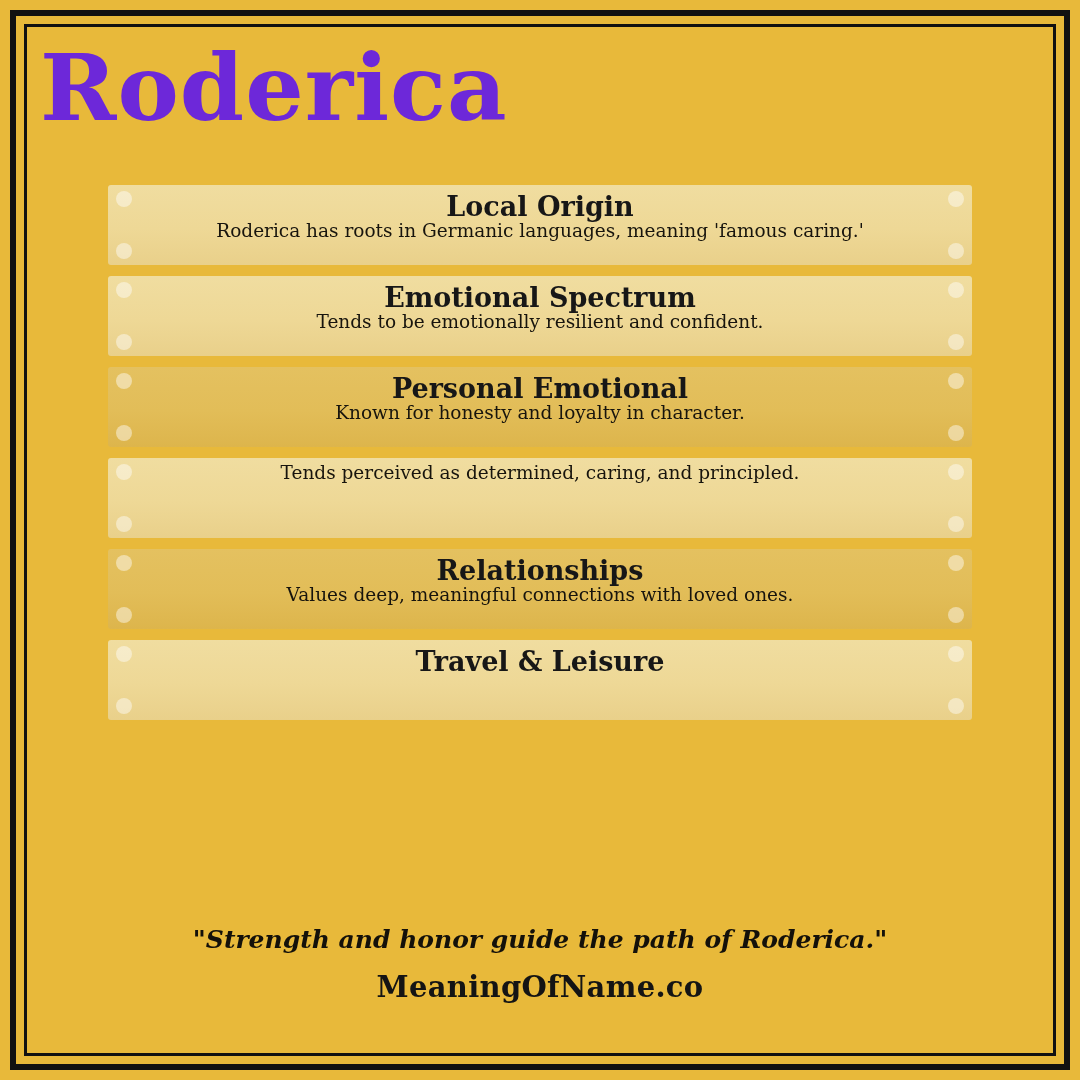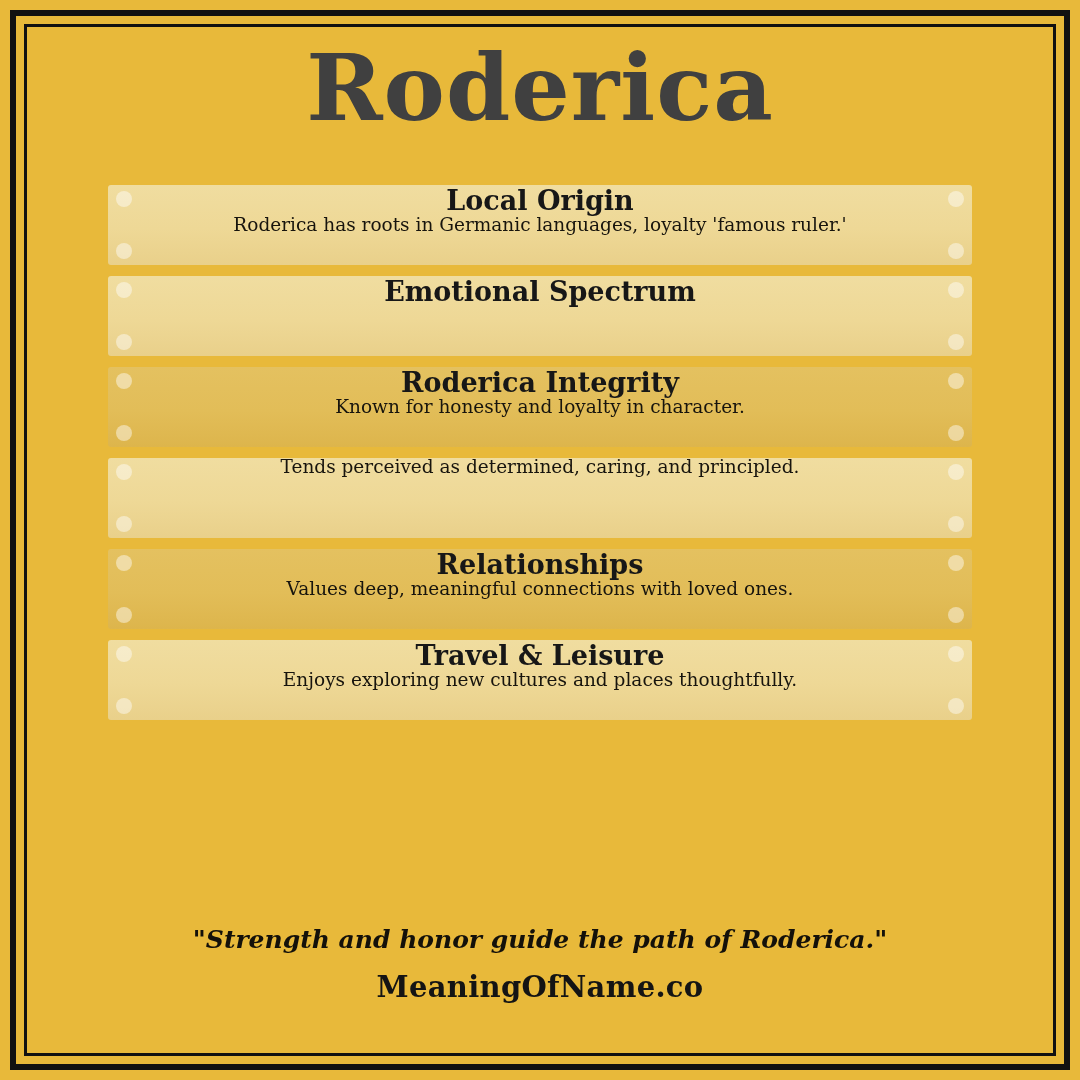--- a/index.html
+++ b/index.html
@@ -45,24 +45,23 @@
   .content {
     position: absolute;
     left: 40px;
     top: 34px;
     right: 40px;
     bottom: 40px;
     box-sizing: border-box;
   }
 
   .title {
-    text-align: center;
     font-size: 92px;
     font-weight: bold;
-    color: #404040;
+    color: #6d28d9;
     letter-spacing: 1px;
     line-height: 1.05;
     margin-top: 6px;
     margin-bottom: 0;
   }
 
   .cards {
     margin-top: 48px;
     padding: 0 68px;
   }
@@ -92,20 +91,21 @@
   }
   .card .bolt.tl { left: 8px;  top: 6px; }
   .card .bolt.tr { right: 8px; top: 6px; }
   .card .bolt.bl { left: 8px;  bottom: 6px; }
   .card .bolt.br { right: 8px; bottom: 6px; }
 
   .card-body {
     position: relative;
     z-index: 2;
     text-align: center;
+    padding-top: 6px;
   }
   .card-title {
     font-size: 27px;
     font-weight: bold;
     color: #171717;
     line-height: 1.15;
   }
   .card-desc {
     font-size: 18.5px;
     color: #17140d;
@@ -147,42 +147,43 @@
 
     <div class="cards">
 
       <div class="card light">
         <span class="bolt tl"></span>
         <span class="bolt tr"></span>
         <span class="bolt bl"></span>
         <span class="bolt br"></span>
         <div class="card-body">
           <div class="card-title">Local Origin</div>
-          <div class="card-desc">Roderica has roots in Germanic languages, loyalty 'famous ruler.'</div>
+          <div class="card-desc">Roderica has roots in Germanic languages, meaning 'famous caring.'</div>
         </div>
       </div>
 
 
       <div class="card light">
         <span class="bolt tl"></span>
         <span class="bolt tr"></span>
         <span class="bolt bl"></span>
         <span class="bolt br"></span>
         <div class="card-body">
           <div class="card-title">Emotional Spectrum</div>
+          <div class="card-desc">Tends to be emotionally resilient and confident.</div>
         </div>
       </div>
 
       <div class="card dark">
         <span class="bolt tl"></span>
         <span class="bolt tr"></span>
         <span class="bolt bl"></span>
         <span class="bolt br"></span>
         <div class="card-body">
-          <div class="card-title">Roderica Integrity</div>
+          <div class="card-title">Personal Emotional</div>
           <div class="card-desc">Known for honesty and loyalty in character.</div>
         </div>
       </div>
 
       <div class="card light">
         <span class="bolt tl"></span>
         <span class="bolt tr"></span>
         <span class="bolt bl"></span>
         <span class="bolt br"></span>
         <div class="card-body">
@@ -201,21 +202,20 @@
         </div>
       </div>
 
       <div class="card light">
         <span class="bolt tl"></span>
         <span class="bolt tr"></span>
         <span class="bolt bl"></span>
         <span class="bolt br"></span>
         <div class="card-body">
           <div class="card-title">Travel &amp; Leisure</div>
-          <div class="card-desc">Enjoys exploring new cultures and places thoughtfully.</div>
         </div>
       </div>
 
     </div>
 
     <div class="footer">
       <div class="quote">"Strength and honor guide the path of Roderica."</div>
       <div class="brand">MeaningOfName.co</div>
     </div>
 

